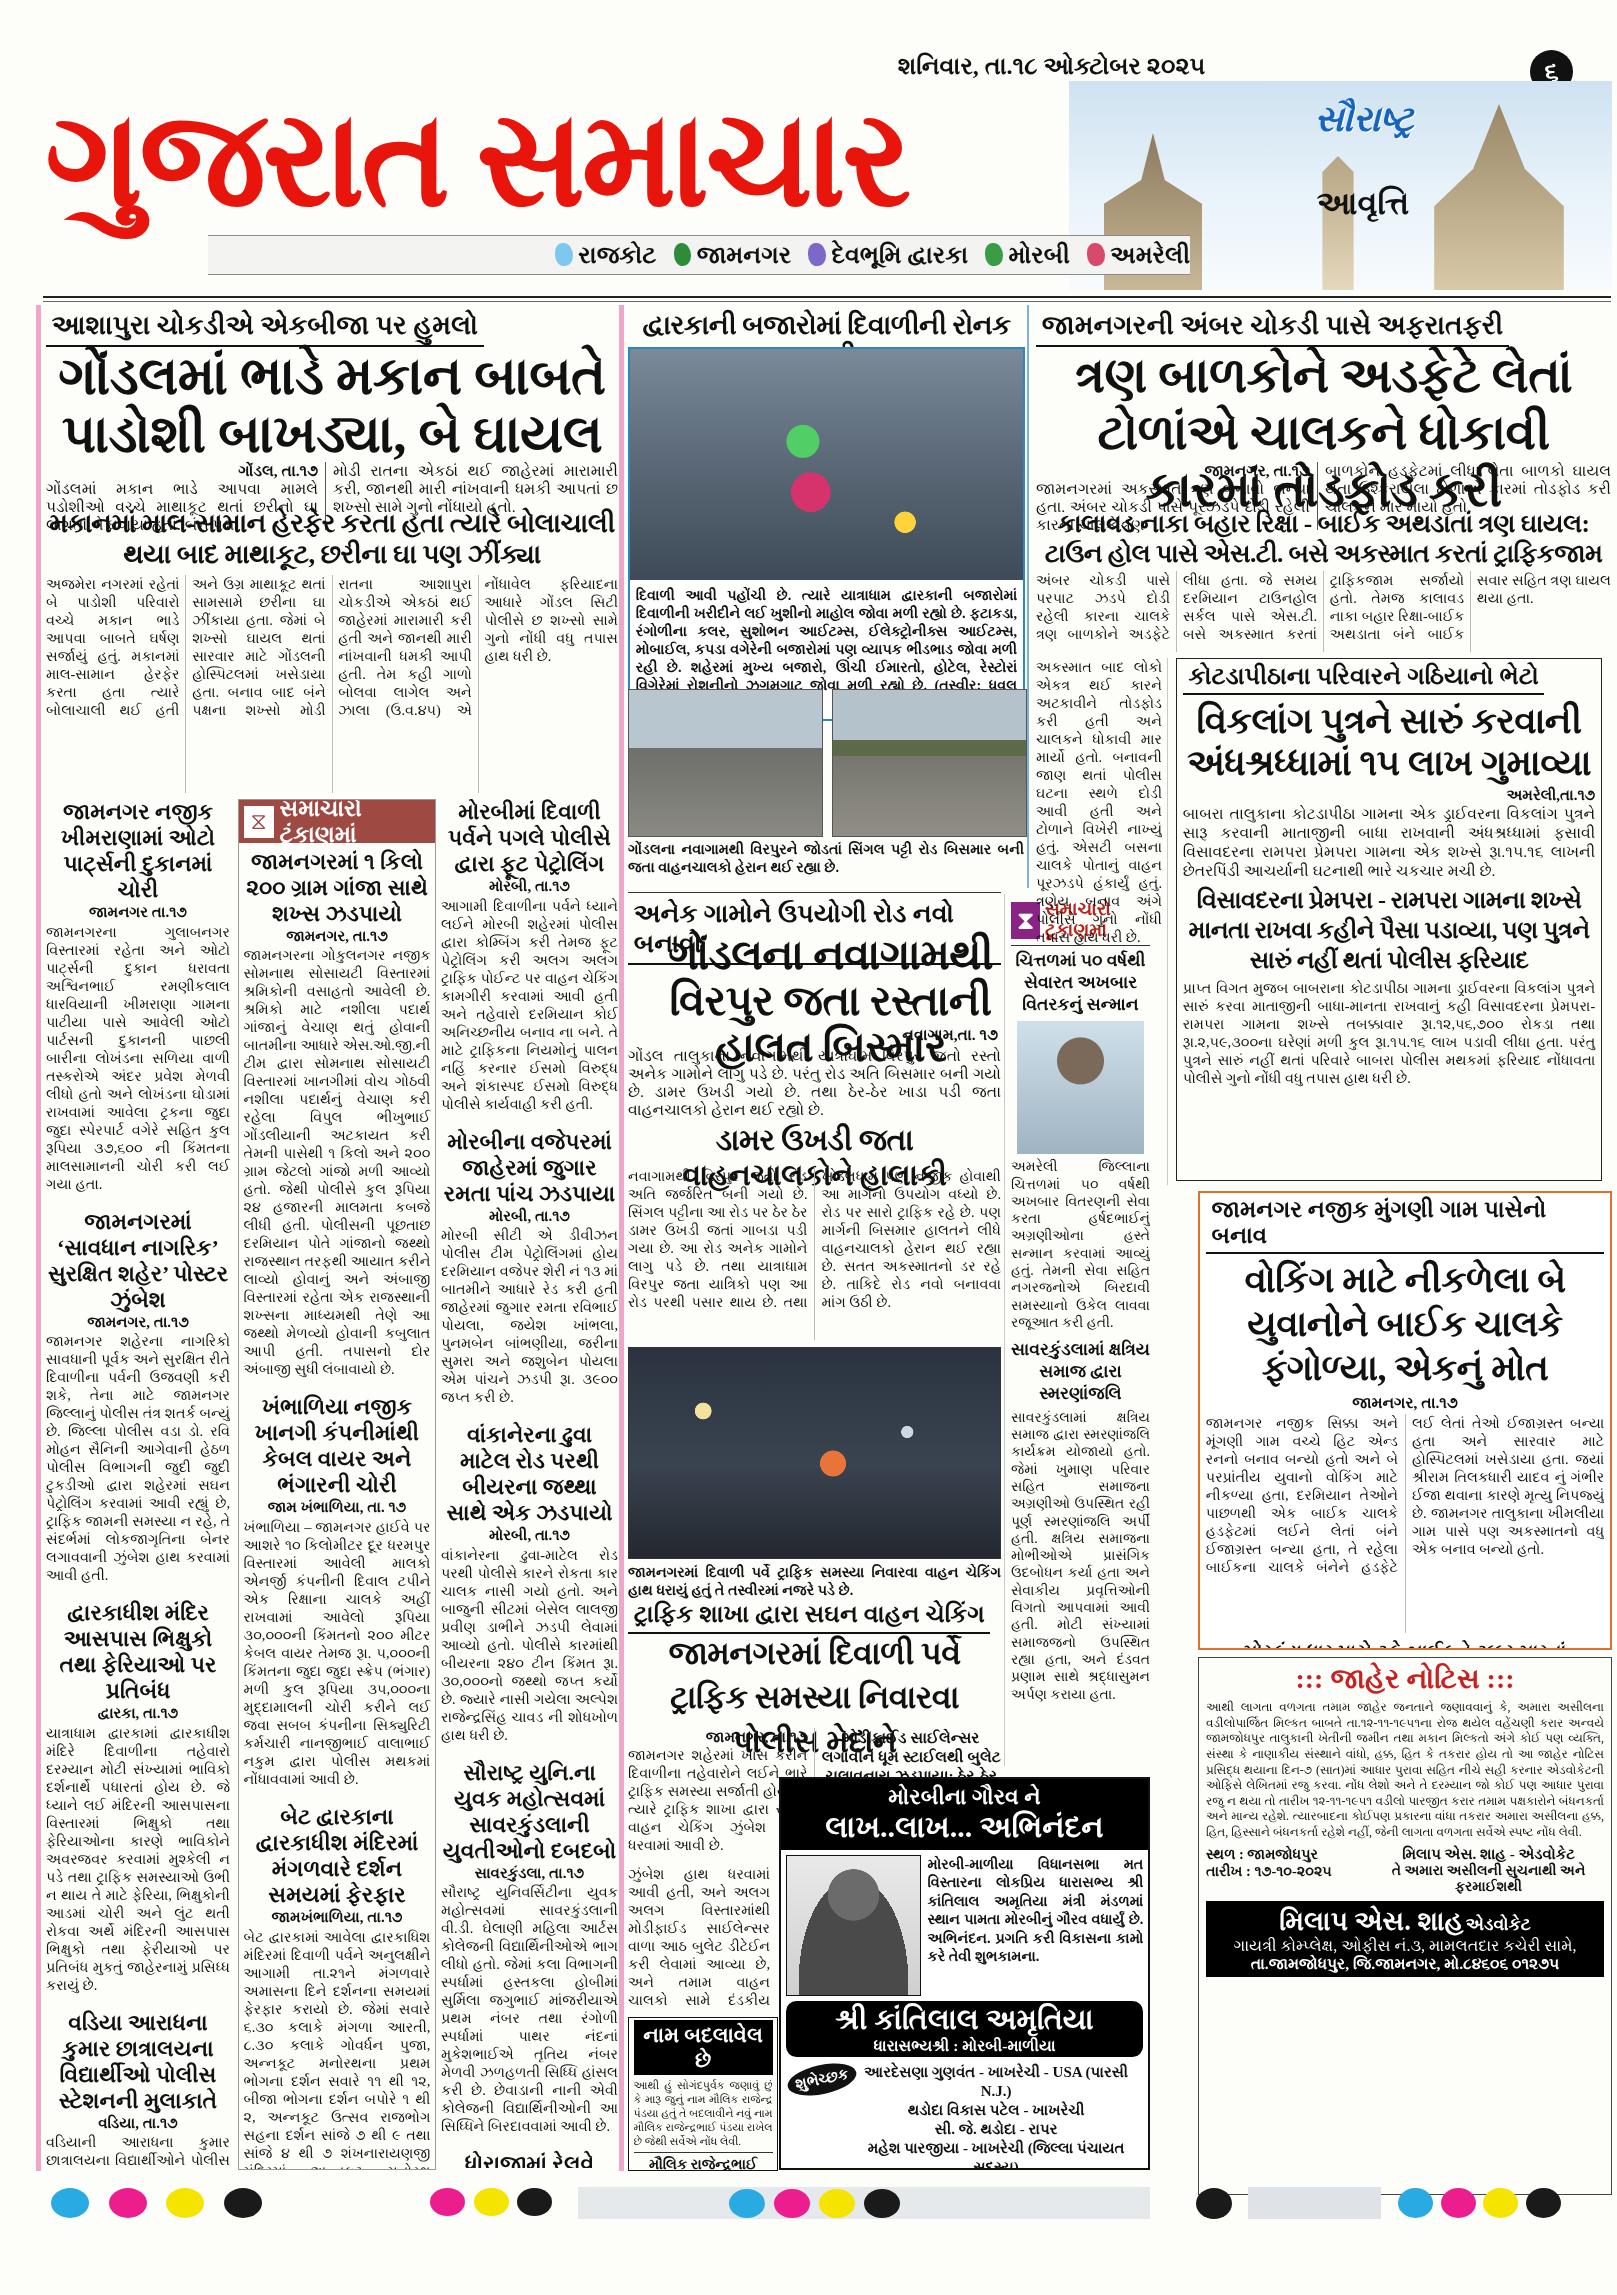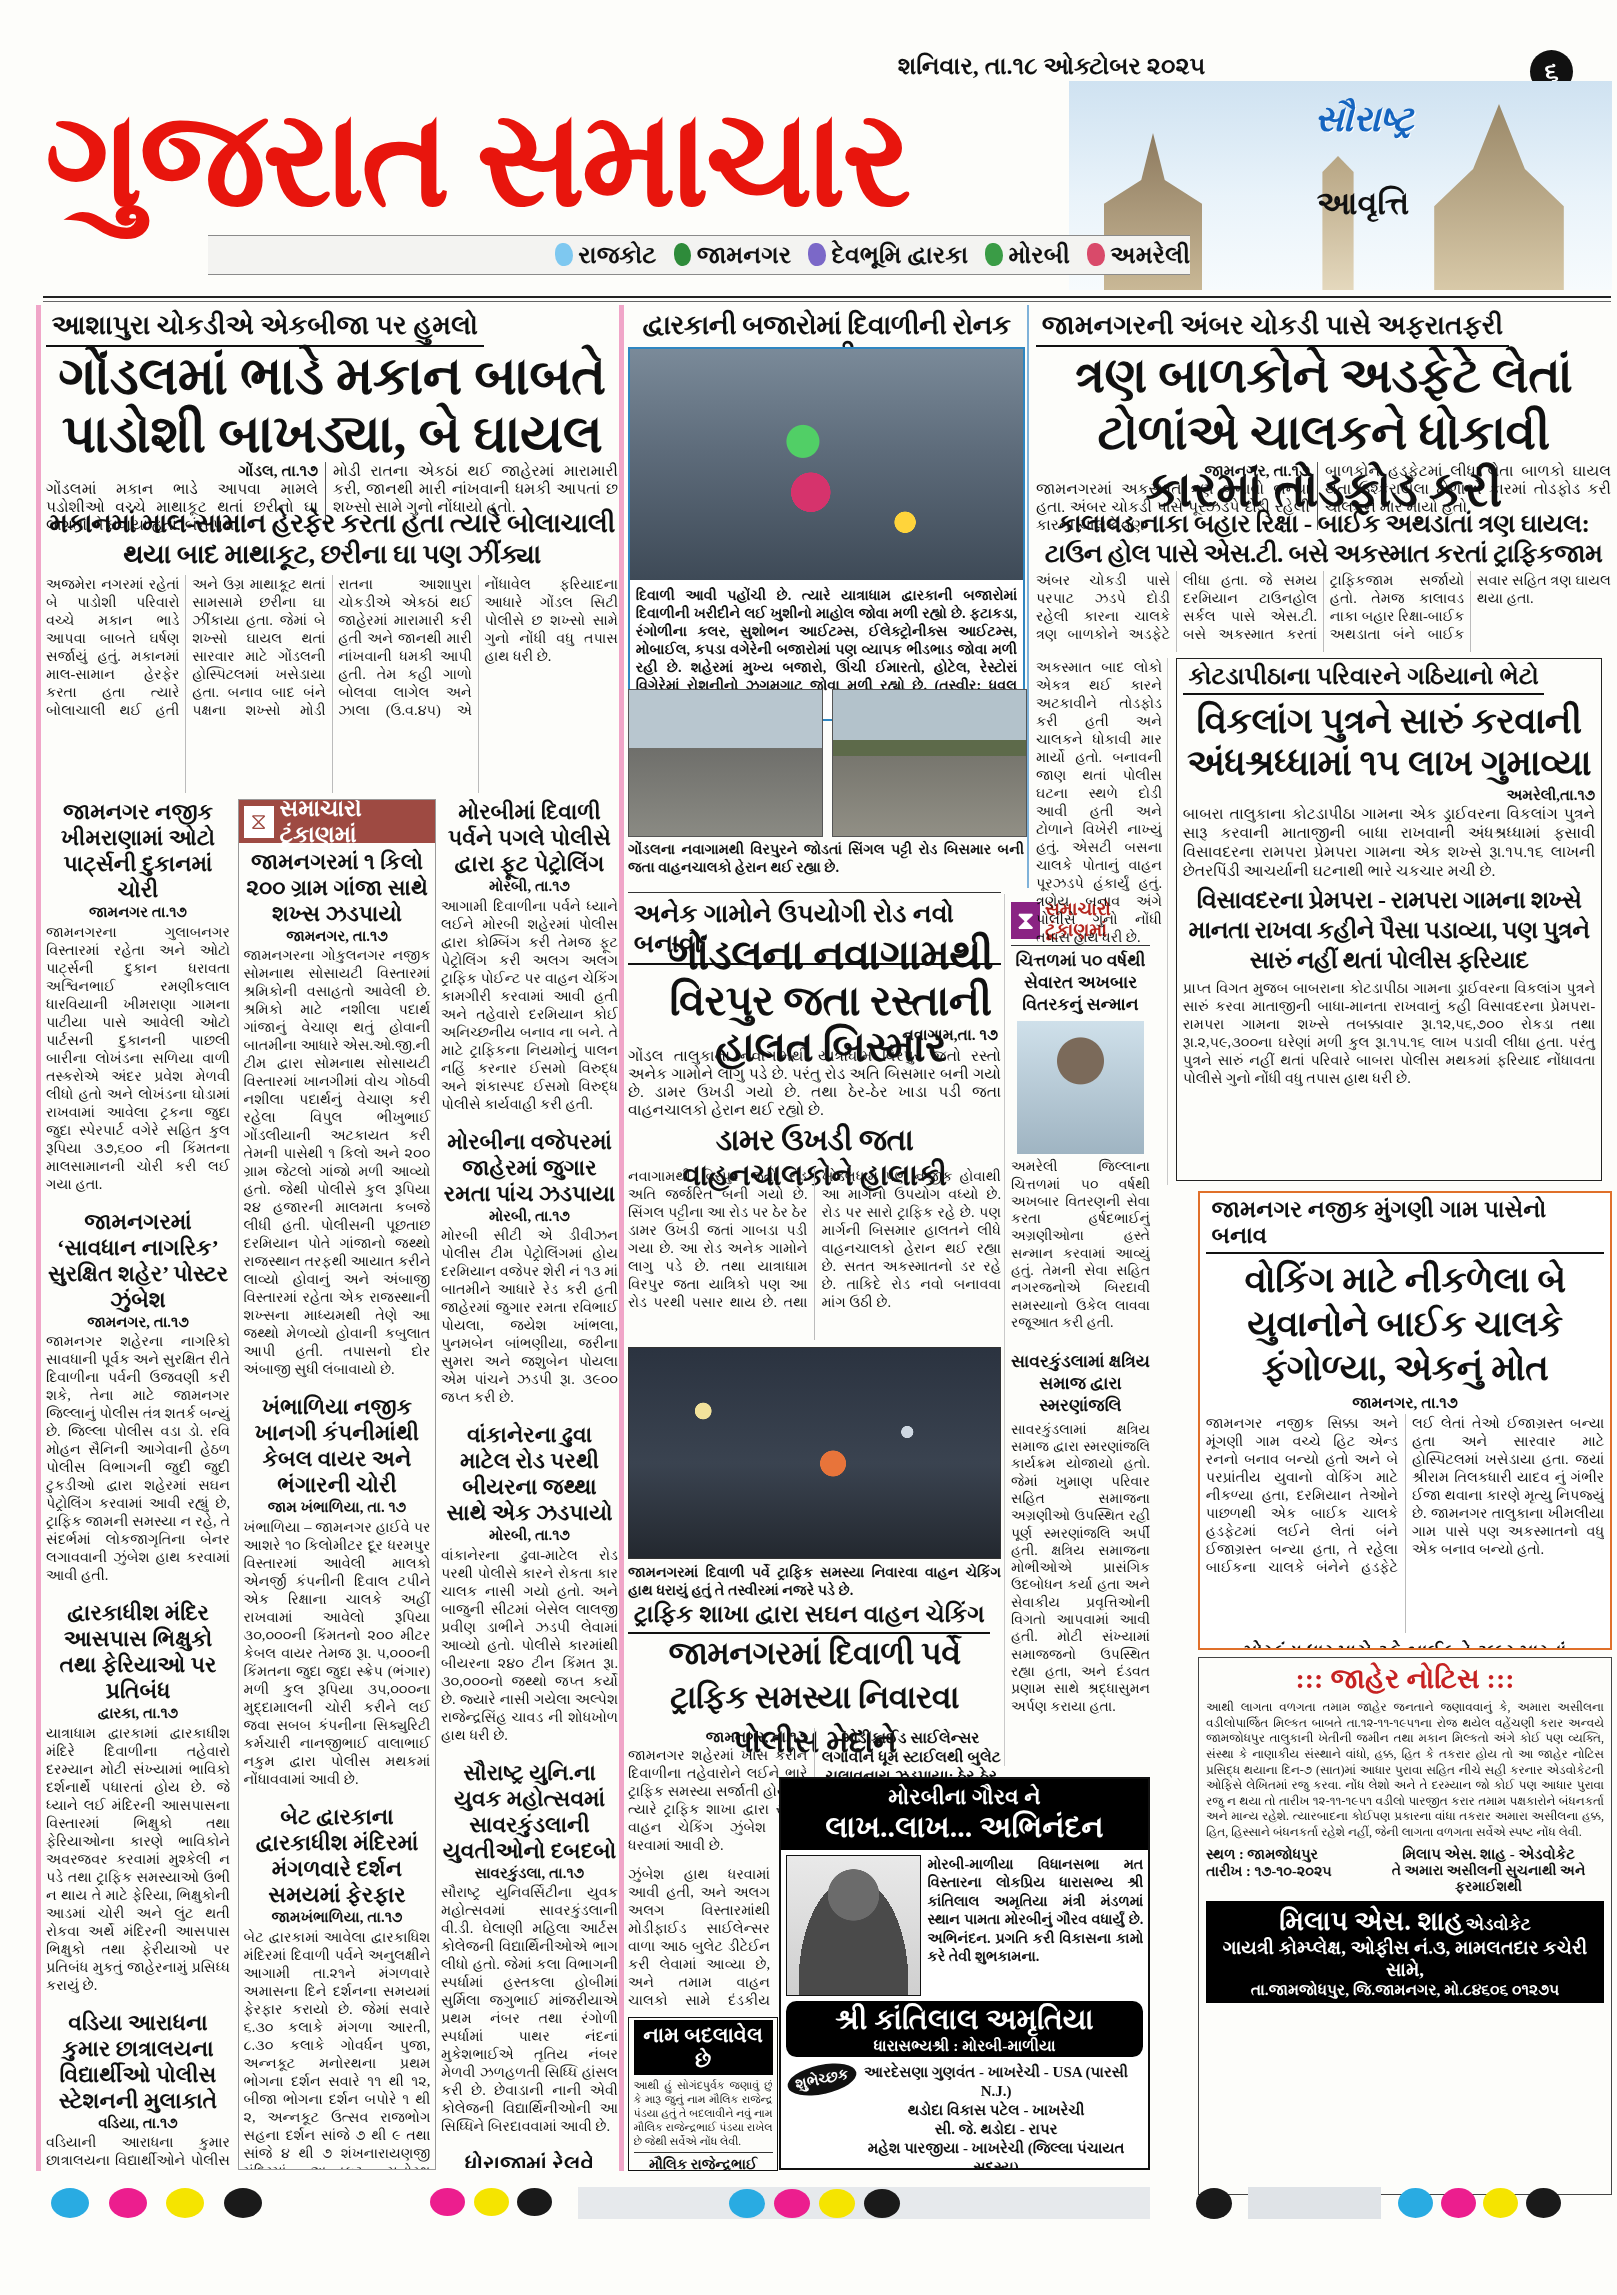--- a/index.html
+++ b/index.html
@@ -226,21 +226,21 @@
 <div class="abs clip" style="left:1011px;top:899px;width:139px;height:866px">
   <div style="display:flex;align-items:center;border-bottom:1.2px solid #333;padding-bottom:3.5px">
     <span style="width:37px;height:37px;background:#8a2383;color:#fff;font-size:25.4px;text-align:center;line-height:37px;margin-right:4.6px">⧗</span>
     <span class="b" style="font-size:18.5px;line-height:21px;color:#b3261e">સમાચારો ટૂંકાણમાં</span>
   </div>
   <div class="b ctr" style="font-size:17.3px;line-height:22px;margin-top:4.6px">ચિત્તળમાં ૫૦ વર્ષથી સેવારત અખબાર વિતરકનું સન્માન</div>
   <div class="photo" style="position:relative;width:127px;height:133px;margin:4.6px auto;background:
          radial-gradient(circle at 50% 30%,#7b6a5a 0 23px,transparent 24px),
          linear-gradient(180deg,#cfe0ea,#9fb4c2)"></div>
   <div class="smbd">અમરેલી જિલ્લાના ચિત્તળમાં ૫૦ વર્ષથી અખબાર વિતરણની સેવા કરતા હર્ષદભાઈનું અગ્રણીઓના હસ્તે સન્માન કરવામાં આવ્યું હતું. તેમની સેવા સહિત નગરજનોએ બિરદાવી સમસ્યાનો ઉકેલ લાવવા રજૂઆત કરી હતી.</div>
-  <div class="b ctr" style="font-size:17.3px;line-height:22px;margin-top:20px">સાવરકુંડલામાં ક્ષત્રિય સમાજ દ્વારા સ્મરણાંજલિ</div>
+  <div class="b ctr" style="font-size:17.3px;line-height:22px;margin-top:8px">સાવરકુંડલામાં ક્ષત્રિય સમાજ દ્વારા સ્મરણાંજલિ</div>
   <div class="smbd" style="margin-top:3.5px">સાવરકુંડલામાં ક્ષત્રિય સમાજ દ્વારા સ્મરણાંજલિ કાર્યક્રમ યોજાયો હતો. જેમાં ખુમાણ પરિવાર સહિત સમાજના અગ્રણીઓ ઉપસ્થિત રહી પૂર્ણ સ્મરણાંજલિ અર્પી હતી. ક્ષત્રિય સમાજના મોભીઓએ પ્રાસંગિક ઉદબોધન કર્યા હતા અને સેવાકીય પ્રવૃત્તિઓની વિગતો આપવામાં આવી હતી. મોટી સંખ્યામાં સમાજજનો ઉપસ્થિત રહ્યા હતા, અને દંડવત પ્રણામ સાથે શ્રદ્ધાસુમન અર્પણ કરાયા હતા.</div>
 </div>
 
 <div class="abs kick" style="left:1036px;top:310px;width:575px;font-size:26.6px"><span>જામનગરની અંબર ચોકડી પાસે અફરાતફરી</span></div>
 <div class="abs hl" style="left:1036px;top:347px;width:575px;font-size:49px;line-height:57px">ત્રણ બાળકોને અડફેટે લેતાં ટોળાંએ ચાલકને ધોકાવી કારમાં તોડફોડ કરી</div>
 <div class="abs" style="left:1036px;top:462px;width:575px;height:68px;display:flex">
   <div style="width:278px;padding-right:7px;border-right:1.2px solid #555">
     <div class="dl rt" style="font-size:15.6px">જામનગર, તા.૧૭</div>
     <div class="j" style="font-size:15.6px;line-height:18px">જામનગરમાં અકસ્માત ત્રણ બનાવો બન્યા હતા. અંબર ચોકડી પાસે પૂરઝડપે દોડી રહેલી કારના ચાલકે ત્રણ</div>
   </div>
@@ -276,21 +276,21 @@
       <div class="b" style="font-size:14.4px">તારીખ : ૧૭-૧૦-૨૦૨૫</div>
     </div>
     <div class="ctr" style="width:58%">
       <div class="b" style="font-size:15px">મિલાપ એસ. શાહ - એડવોકેટ</div>
       <div class="b" style="font-size:14px">તે અમારા અસીલની સુચનાથી અને ફરમાઈશથી</div>
     </div>
   </div>
   <div class="boxhdr" style="margin-top:5.8px;padding:4.6px 0">
     <span style="font-size:26.6px">મિલાપ એસ. શાહ</span>
     <span style="font-size:17.3px">એડવોકેટ</span>
-    <div style="font-size:19px;font-weight:bold">ગાયત્રી કોમ્પ્લેક્ષ, ઓફીસ નં.૩, મામલતદાર કચેરી સામે,</div>
+    <div style="font-size:16px;font-weight:normal">ગાયત્રી કોમ્પ્લેક્ષ, ઓફીસ નં.૩, મામલતદાર કચેરી સામે,</div>
     <div style="font-size:15.6px;font-weight:bold">તા.જામજોધપુર, જિ.જામનગર, મો.૮૪૬૦૬ ૦૧૨૭૫</div>
   </div>
 </div>
 
 <div class="dot" style="left:51px;top:2188px;width:38px;height:30px;background:#29abe2"></div>
 <div class="dot" style="left:109px;top:2188px;width:38px;height:30px;background:#ec1e8e"></div>
 <div class="dot" style="left:166px;top:2188px;width:38px;height:30px;background:#f5e400"></div>
 <div class="dot" style="left:224px;top:2188px;width:38px;height:30px;background:#1a1a1a"></div>
 <div class="dot" style="left:430px;top:2188px;width:35px;height:28px;background:#ec1e8e"></div>
 <div class="dot" style="left:474px;top:2188px;width:35px;height:28px;background:#f5e400"></div>

